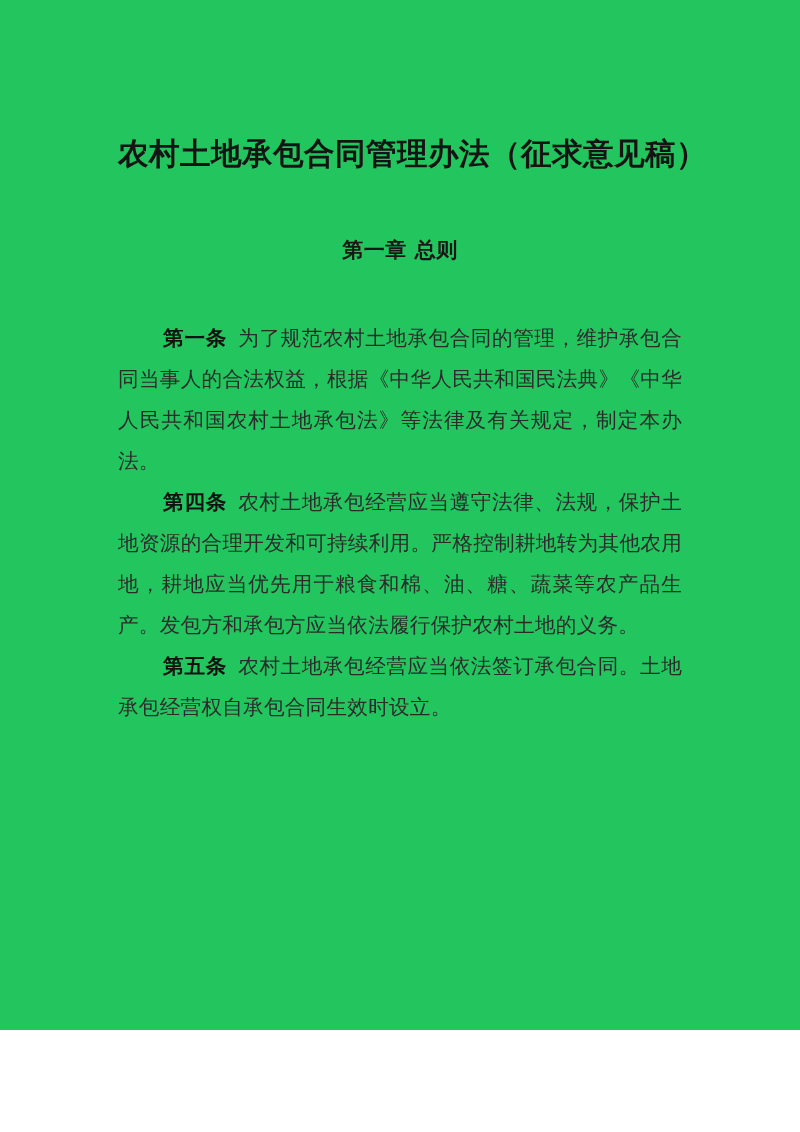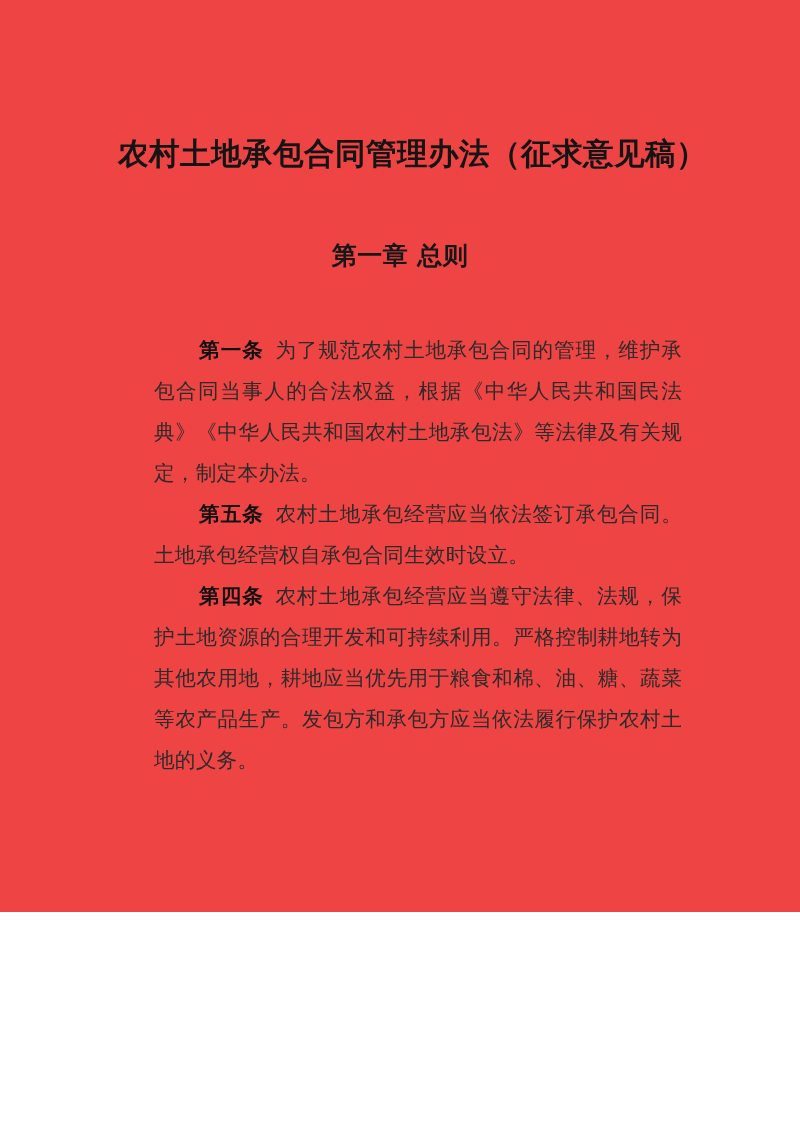--- a/index.html
+++ b/index.html
@@ -6,22 +6,22 @@
     margin: 0;
     padding: 0;
     background: #ffffff;
   }
   body {
     font-family: "DejaVu Serif", "Liberation Serif", serif;
   }
   .page {
     position: relative;
     width: 800px;
-    height: 912px;
-    background: #ef4444;
+    height: 1030px;
+    background: #22c55e;
     overflow: hidden;
     box-sizing: border-box;
   }
   .doc-body {
     position: absolute;
     left: 118px;
     top: 0;
     width: 564px;
   }
   .doc-title {
@@ -29,32 +29,31 @@
     font-weight: 700;
     color: #141414;
     text-align: center;
     letter-spacing: 0.5px;
     margin: 0;
     padding-top: 133px;
     line-height: 40px;
     white-space: nowrap;
   }
   .chapter-heading {
-    font-size: 25px;
+    font-size: 21px;
     font-weight: 700;
     color: #171717;
     text-align: center;
-    margin: 14px;
+    margin: 8px;
     padding-top: 53px;
     line-height: 32px;
     letter-spacing: 0.5px;
   }
   .articles {
     padding-top: 44px;
-    margin-left: 36px;
   }
   .article {
     font-size: 20.6px;
     color: #2b2b2b;
     line-height: 41px;
     margin: 0;
     text-align: justify;
     text-justify: inter-ideograph;
     text-indent: 45px;
     letter-spacing: 0.25px;
@@ -82,22 +81,22 @@
 
     <div class="articles">
 
       <p class="article">
         <span class="article-marker">第一条</span><span class="article-text">为了规范农村土地承包合同的管理，维护承包合同当事人的合法权益，根据《中华人民共和国民法典》《中华人民共和国农村土地承包法》等法律及有关规定，制定本办法。</span>
       </p>
 
 
 
       <p class="article">
-        <span class="article-marker">第五条</span><span class="article-text">农村土地承包经营应当依法签订承包合同。土地承包经营权自承包合同生效时设立。</span>
+        <span class="article-marker">第四条</span><span class="article-text">农村土地承包经营应当遵守法律、法规，保护土地资源的合理开发和可持续利用。严格控制耕地转为其他农用地，耕地应当优先用于粮食和棉、油、糖、蔬菜等农产品生产。发包方和承包方应当依法履行保护农村土地的义务。</span>
       </p>
 
       <p class="article">
-        <span class="article-marker">第四条</span><span class="article-text">农村土地承包经营应当遵守法律、法规，保护土地资源的合理开发和可持续利用。严格控制耕地转为其他农用地，耕地应当优先用于粮食和棉、油、糖、蔬菜等农产品生产。发包方和承包方应当依法履行保护农村土地的义务。</span>
+        <span class="article-marker">第五条</span><span class="article-text">农村土地承包经营应当依法签订承包合同。土地承包经营权自承包合同生效时设立。</span>
       </p>
 
     </div>
   </div>
 </div>
 
 </body></html>

